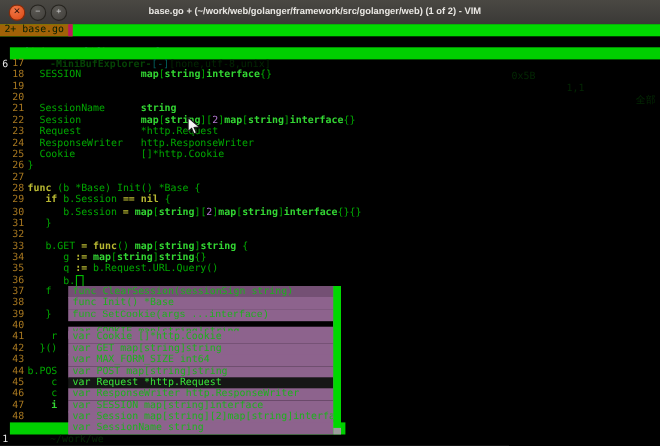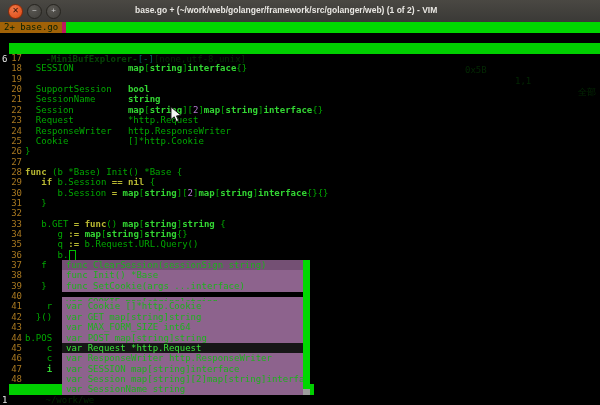--- a/index.html
+++ b/index.html
@@ -76,21 +76,21 @@
       <span class="stblack" style="left:456px;">0x5B</span>
       <span class="stblack" style="left:506px;">1,1</span>
       <span class="stblack" style="left:569px;">全部</span>
     </div>
   </div>
 
   <div id="code-area">
       <div class="crow" style="top: 53.0541px;"><span class="lnum">17</span></div>
       <div class="crow" style="top: 63.4054px;"><span class="lnum">18</span><span class="ctext"><span class="p">  SESSION          </span><span class="ty">map</span><span class="p">[</span><span class="ty">string</span><span class="p">]</span><span class="ty">interface</span><span class="p">{}</span></span></div>
       <div class="crow" style="top: 73.7568px;"><span class="lnum">19</span></div>
-      <div class="crow" style="top: 84.1081px;"><span class="lnum">20</span><span class="ctext"><span class="p">  SupportSession   </span><span class="ty">bool</span></span></div>
+      <div class="crow" style="top: 84.1081px;"><span class="lnum">20</span></div>
       <div class="crow" style="top: 94.4595px;"><span class="lnum">21</span><span class="ctext"><span class="p">  SessionName      </span><span class="ty">string</span></span></div>
       <div class="crow" style="top: 104.811px;"><span class="lnum">22</span><span class="ctext"><span class="p">  Session          </span><span class="ty">map</span><span class="p">[</span><span class="ty">string</span><span class="p">][</span><span class="nu">2</span><span class="p">]</span><span class="ty">map</span><span class="p">[</span><span class="ty">string</span><span class="p">]</span><span class="ty">interface</span><span class="p">{}</span></span></div>
       <div class="crow" style="top: 115.162px;"><span class="lnum">23</span><span class="ctext"><span class="p">  Request          </span><span class="p">*http.Request</span></span></div>
       <div class="crow" style="top: 125.514px;"><span class="lnum">24</span><span class="ctext"><span class="p">  ResponseWriter   </span><span class="p">http.ResponseWriter</span></span></div>
       <div class="crow" style="top: 135.865px;"><span class="lnum">25</span><span class="ctext"><span class="p">  Cookie           </span><span class="p">[]*http.Cookie</span></span></div>
       <div class="crow" style="top: 146.216px;"><span class="lnum">26</span><span class="ctext"><span class="p">}</span></span></div>
       <div class="crow" style="top: 156.568px;"><span class="lnum">27</span><span class="ctext"></span></div>
       <div class="crow" style="top: 166.919px;"><span class="lnum">28</span><span class="ctext"><span class="kw">func</span><span class="p"> (b *Base) Init() *Base {</span></span></div>
       <div class="crow" style="top: 177.27px;"><span class="lnum">29</span><span class="ctext"><span class="p">   </span><span class="kw">if</span><span class="p"> b.Session </span><span class="kw">==</span><span class="p"> </span><span class="kw">nil</span><span class="p"> {</span></span></div>
       <div class="crow" style="top: 187.622px;"><span class="lnum">30</span><span class="ctext"><span class="p">      b.Session </span><span class="kw">=</span><span class="p"> </span><span class="ty">map</span><span class="p">[</span><span class="ty">string</span><span class="p">][</span><span class="nu">2</span><span class="p">]</span><span class="ty">map</span><span class="p">[</span><span class="ty">string</span><span class="p">]</span><span class="ty">interface</span><span class="p">{}{}</span></span></div>
@@ -125,21 +125,21 @@
     
   </div>
 
   <div class="trow" style="top: 394.649px;">
     
   </div>
 
   <div class="popup" id="popup" style="left: 62px; top: 260.081px;">
       <div class="pitem first" style="top: 0px; width: 237px;">func ClearSession(sessionSign string)</div>
       <div class="pitem" style="top: 10.3514px; width: 237px;">func Init() *Base</div>
-      <div class="pitem" style="top: 20.7027px; width: 237px;">func SetCookie(args ...interface)</div>
+      <div class="pitem" style="top: 20.7027px; width: 237px; font-family: Liberation Mono, monospace;">func SetCookie(args ...interface)</div>
       <div class="pitem" style="top: 37px; width: 237px; text-decoration: underline;">var COOKIE map[string]string</div>
       <div class="pitem" style="top: 41.4054px; width: 237px;">var Cookie []*http.Cookie</div>
       <div class="pitem" style="top: 51.7568px; width: 237px;">var GET map[string]string</div>
       <div class="pitem" style="top: 62.1081px; width: 237px;">var MAX_FORM_SIZE int64</div>
       <div class="pitem" style="top: 72.4595px; width: 237px;">var POST map[string]string</div>
       <div class="pitem sel" style="top: 82.8108px; width: 237px;">var Request *http.Request</div>
       <div class="pitem" style="top: 93.1622px; width: 237px;">var ResponseWriter http.ResponseWriter</div>
       <div class="pitem" style="top: 103.514px; width: 237px;">var SESSION map[string]interface</div>
       <div class="pitem" style="top: 113.865px; width: 237px;">var Session map[string][2]map[string]interface</div>
       <div class="pitem" style="top: 124.216px; width: 237px;">var SessionName string</div>

